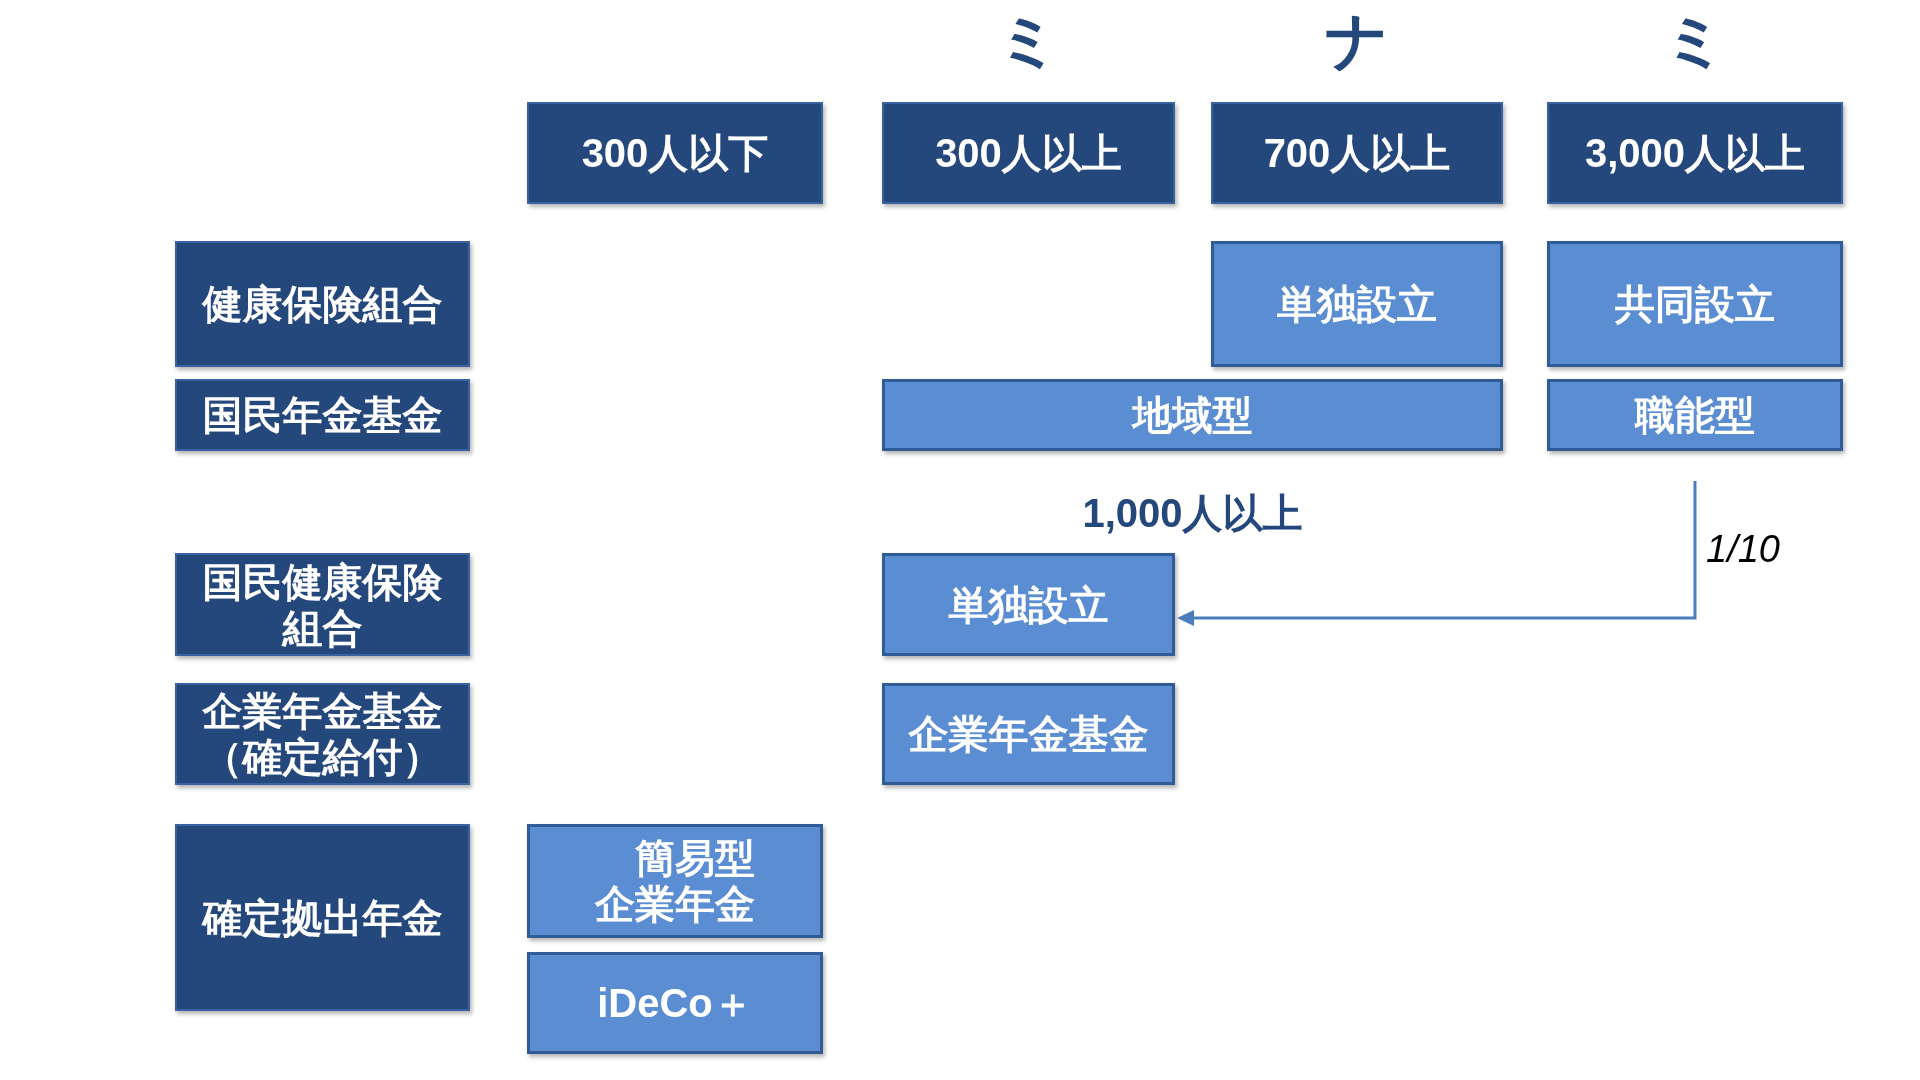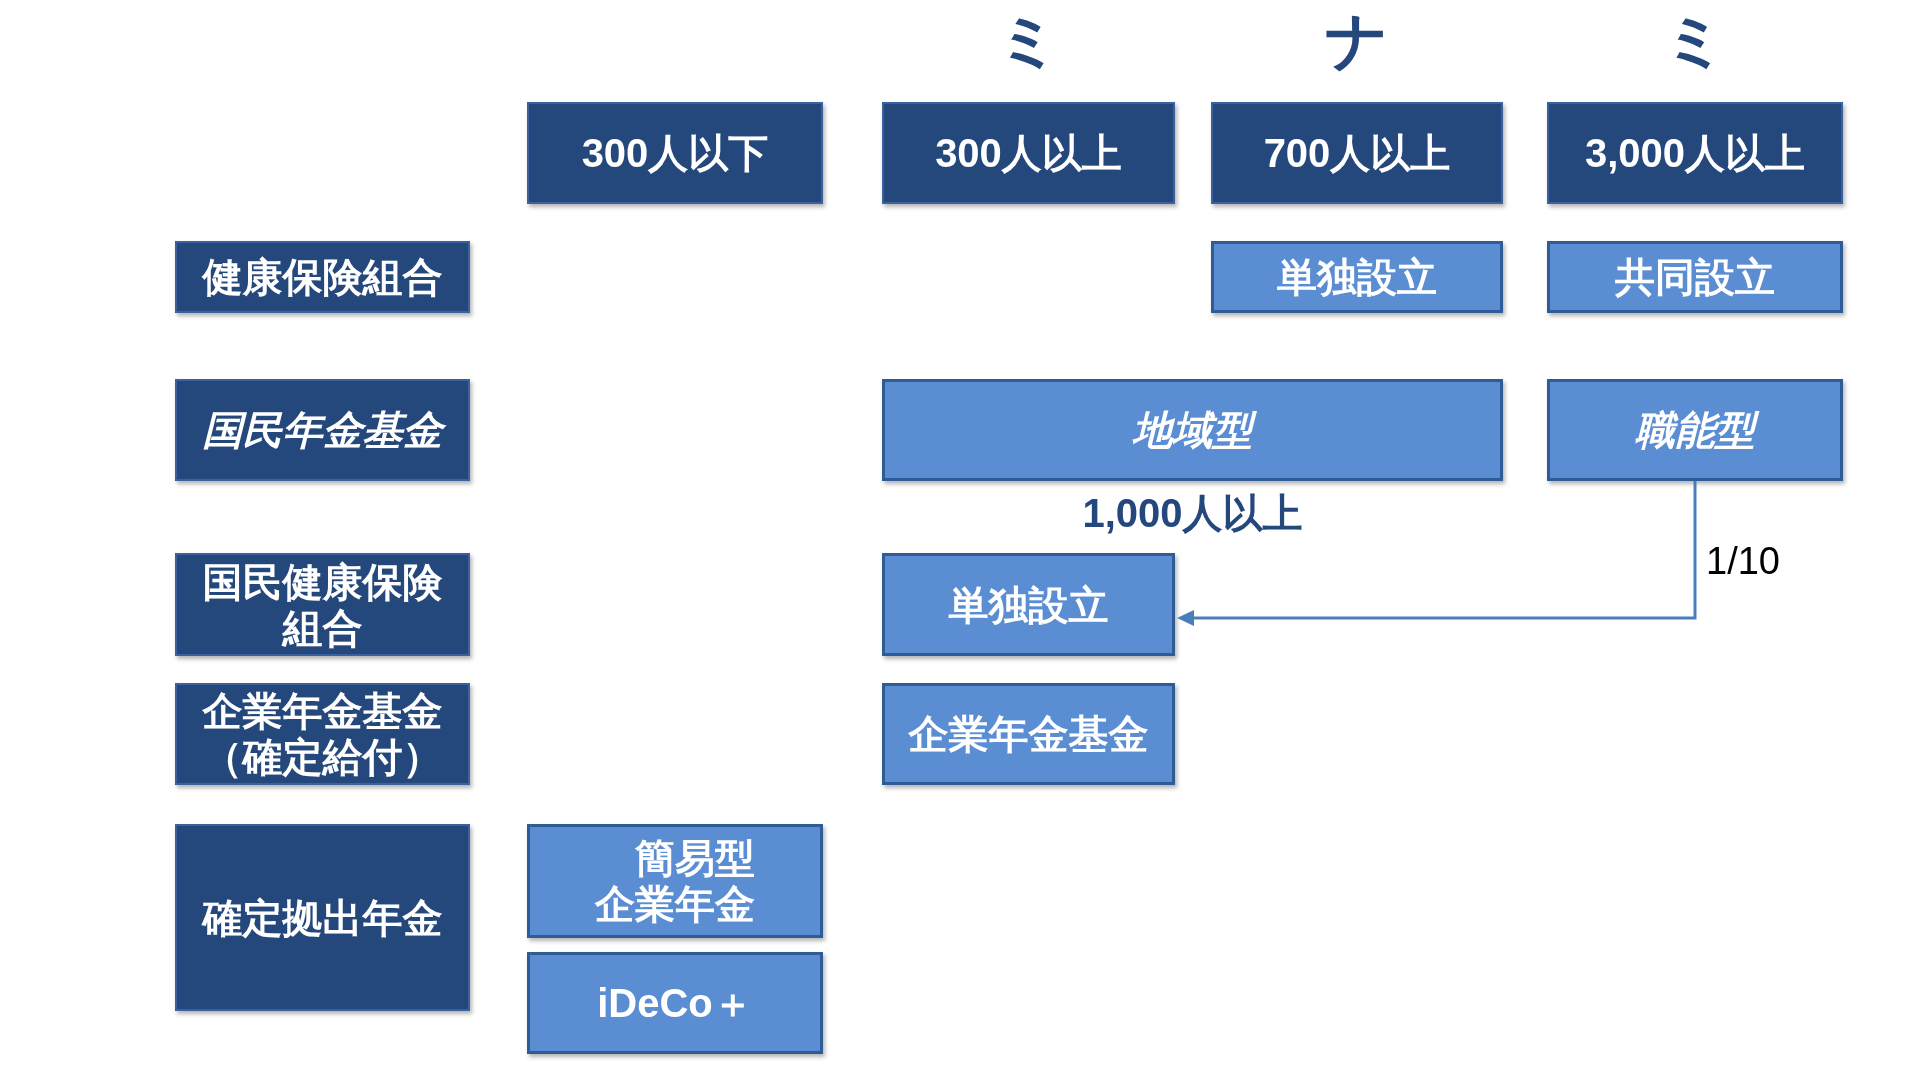--- a/index.html
+++ b/index.html
@@ -36,22 +36,22 @@
     position:absolute; font-size:38px; font-weight:400;
     color:var(--ratio-text,#000);
   }
   svg.arrow{ position:absolute; overflow:visible; }
 
   
   .colL{left:175px;width:295px;}  .col2{left:527px;width:296px;}
   .col3{left:882px;width:293px;}  .col4{left:1211px;width:292px;}
   .col5{left:1547px;width:296px;} .col34{left:882px;width:621px;}
   
-  .rowH{top:102px;height:102px;}  .row1{top:241px;height:72px;}
-  .row2{top:379px;height:102px;font-style:italic;}  .row3{top:553px;height:103px;}
+  .rowH{top:102px;height:102px;}  .row1{top:241px;height:126px;}
+  .row2{top:379px;height:72px;}  .row3{top:553px;height:103px;}
   .row4{top:683px;height:102px;}
   .row5tall{top:824px;height:187px;}
   .row5a{top:824px;height:114px;text-align:right;} .row5b{top:952px;height:102px;}
 </style>
 </head>
 <body>
 
 <div class="canvas">
 
   <div class="kat col3">ミ</div>
@@ -84,15 +84,15 @@
   <div class="box dark colL row5tall">確定拠出年金</div>
   <div class="box light col2 row5a">簡易型
 企業年金</div>
   <div class="box light col2 row5b">iDeCo＋</div>
 
   <svg class="arrow" style="left:1160px; top:470px;" width="600" height="170" viewBox="0 0 600 170">
     <polyline points="535,11 535,148 34,148" fill="none" stroke="var(--arrow,#4A7EBB)" stroke-width="3"></polyline>
     <polygon points="34,140 34,156 17,148" fill="var(--arrow,#4A7EBB)"></polygon>
   </svg>
 
-  <div class="ratio" style="left:1706px; top:540px;">1/10</div>
+  <div class="ratio" style="left:1706px; top:528px;font-style:italic;">1/10</div>
 
 </div>
 
 </body></html>

